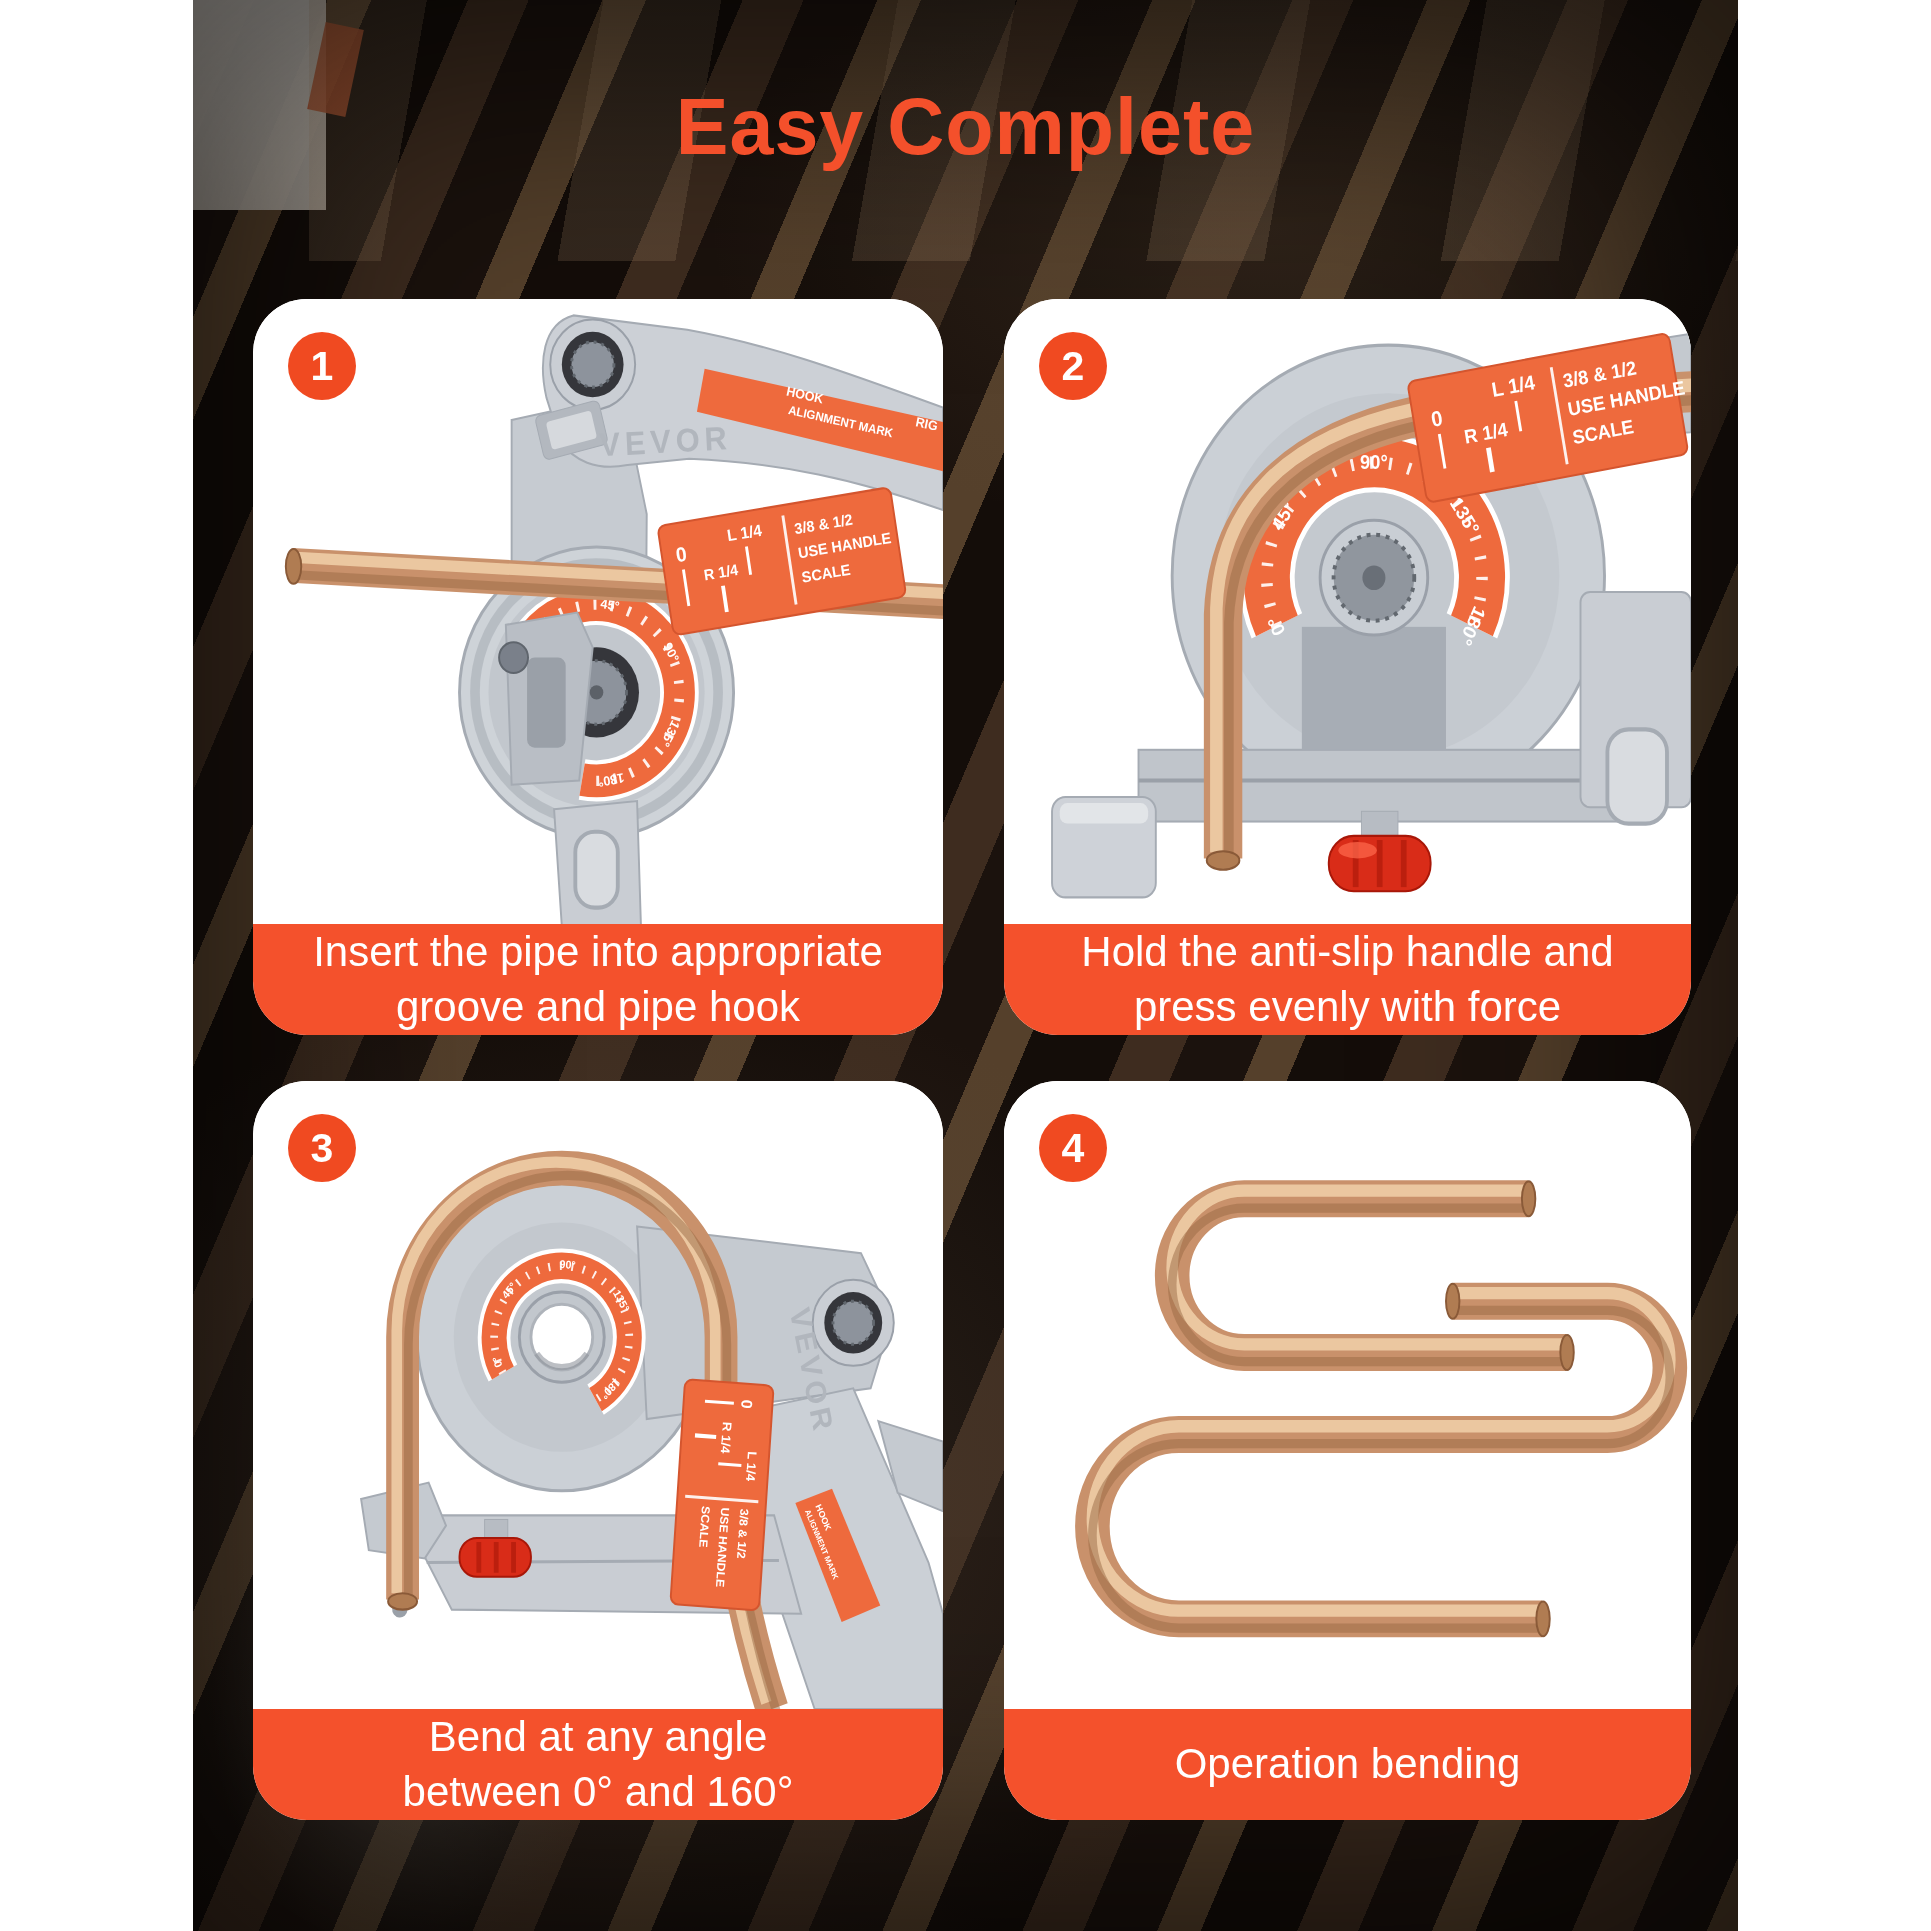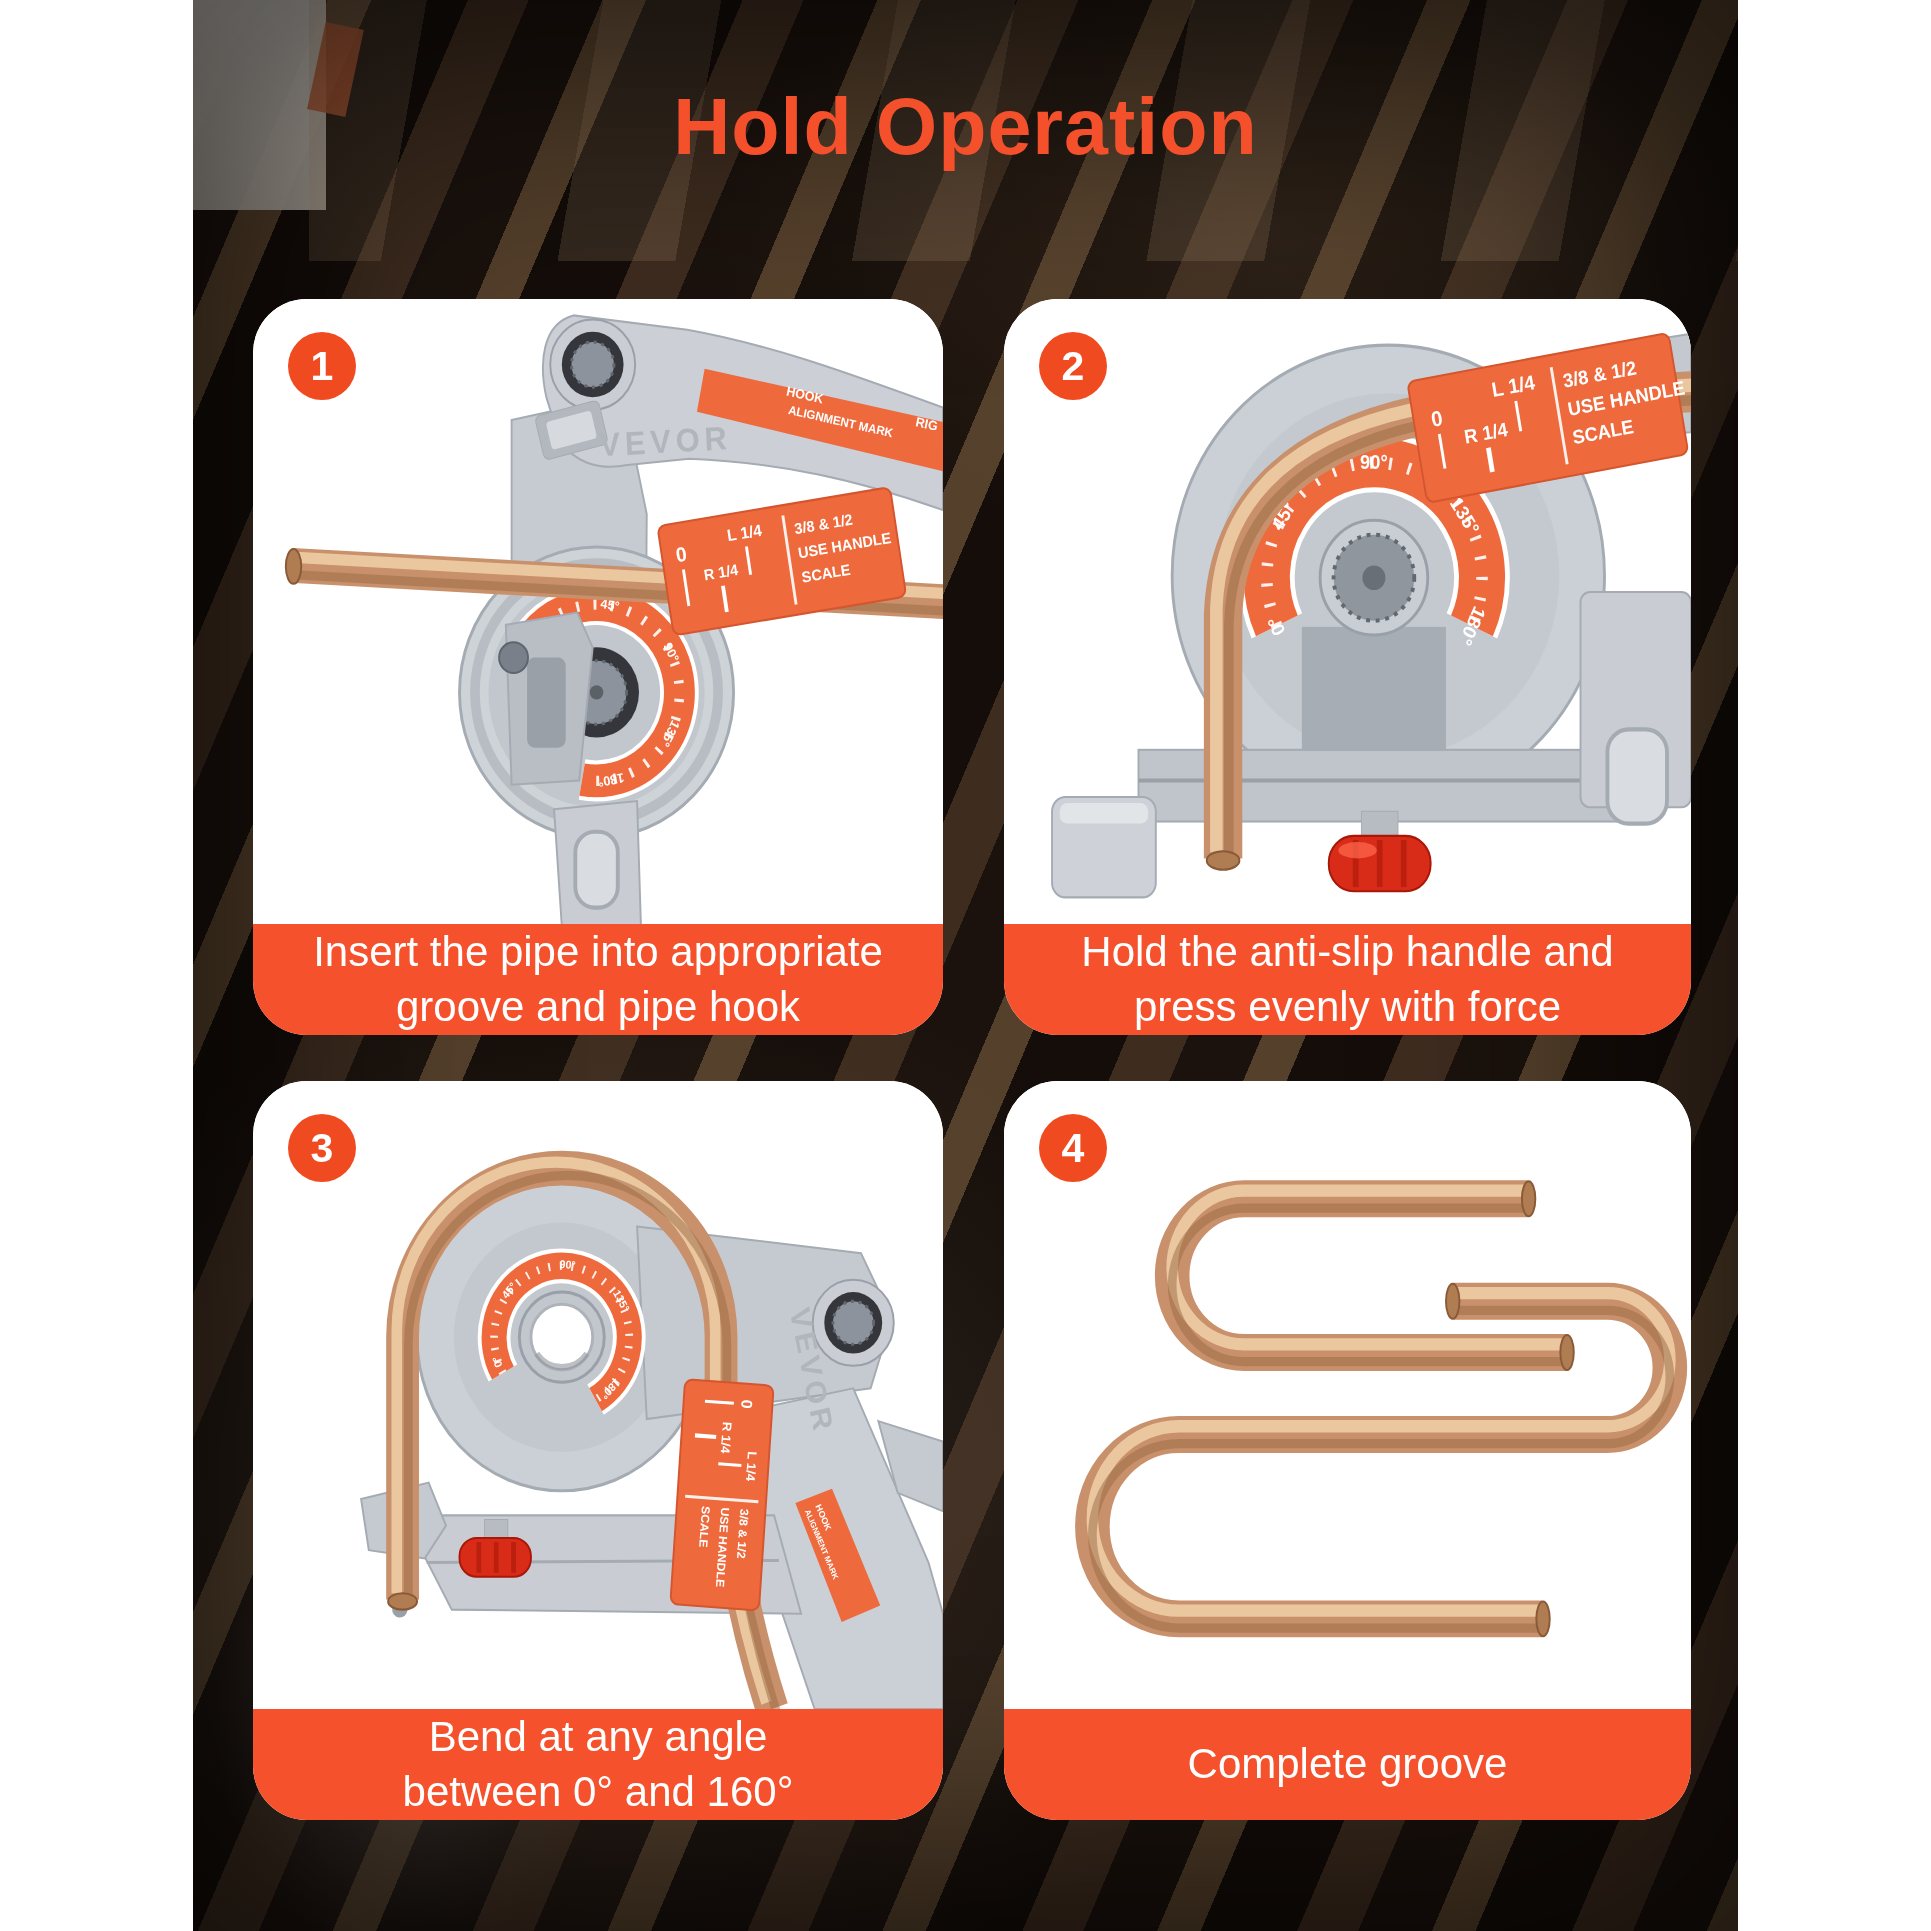--- a/index.html
+++ b/index.html
@@ -41,21 +41,21 @@
 <body>
 
 <div class="canvas">
   <div class="photo-bg">
     <div class="bg-block"></div>
     <div class="bg-chip"></div>
     <div class="bg-plank"></div>
     <div class="bg-gravel"></div>
   </div>
 
-  <div class="page-title">Hold Operation</div>
+  <div class="page-title">Easy Complete</div>
 
   <div class="card card1">
     <div class="badge">1</div>
     <div class="photo">
       <svg viewBox="0 0 715 610" preserveAspectRatio="none">
         <path d="M 268,118 L 336,104 L 392,136 L 408,210 L 406,470 L 330,520 L 268,452 Z" fill="#c6cbd1" stroke="#a5abb3" stroke-width="2"></path>
         <path d="M 332,16 C 300,24 296,62 304,96 L 318,138 C 332,158 356,168 388,162 L 452,156 C 548,160 625,176 715,206 L 715,106 C 632,78 545,46 450,30 Z" fill="#ccd0d6" stroke="#a5abb3" stroke-width="2"></path>
         <path d="M 468,68 L 715,120 L 715,168 L 460,110 Z" fill="#ee6a3d"></path>
         <text transform="translate(552,94) rotate(12)" font-size="13" font-weight="bold" fill="#fff">HOOK</text>
         <text transform="translate(554,112) rotate(12)" font-size="12" font-weight="bold" fill="#fff">ALIGNMENT MARK</text>
@@ -255,16 +255,16 @@
         </g>
         <g>
           <path d="M 468,215 L 628,215 A 65 65 0 0 1 628,345 L 182,345 A 90 90 0 0 0 182,525 L 560,525" fill="none" stroke="#c9916b" stroke-width="36"></path>
           <path d="M 468,215 L 628,215 A 65 65 0 0 1 628,345 L 182,345 A 90 90 0 0 0 182,525 L 560,525" fill="none" stroke="#edcaa3" stroke-width="12" opacity="0.95" transform="translate(0,-8)"></path>
           <path d="M 468,215 L 628,215 A 65 65 0 0 1 628,345 L 182,345 A 90 90 0 0 0 182,525 L 560,525" fill="none" stroke="#9a6a44" stroke-width="9" opacity="0.5" transform="translate(0,9)"></path>
           <ellipse cx="467" cy="215" rx="7" ry="17" fill="#b07c52" stroke="#8a5a38" stroke-width="2"></ellipse>
           <ellipse cx="561" cy="525" rx="7" ry="17" fill="#b07c52" stroke="#8a5a38" stroke-width="2"></ellipse>
         </g>
       </svg>
     </div>
-    <div class="caption">Complete groove</div>
+    <div class="caption">Operation bending</div>
   </div>
 </div>
 
 
 </body></html>

